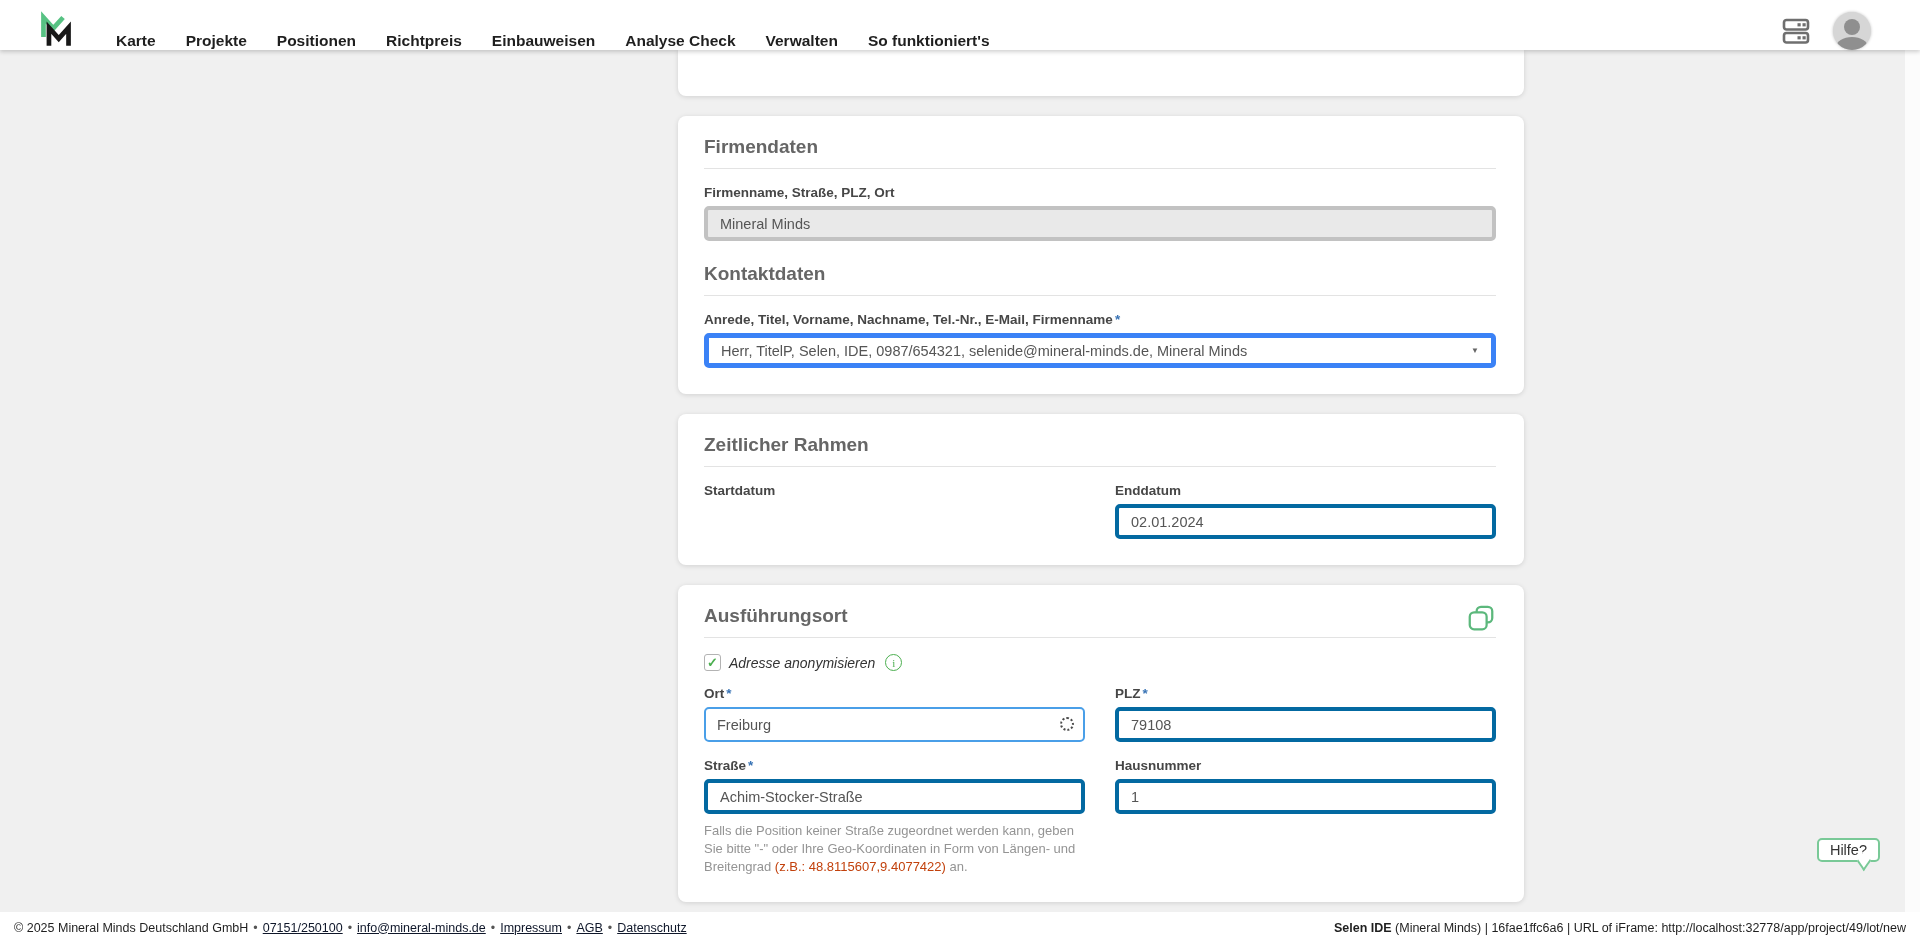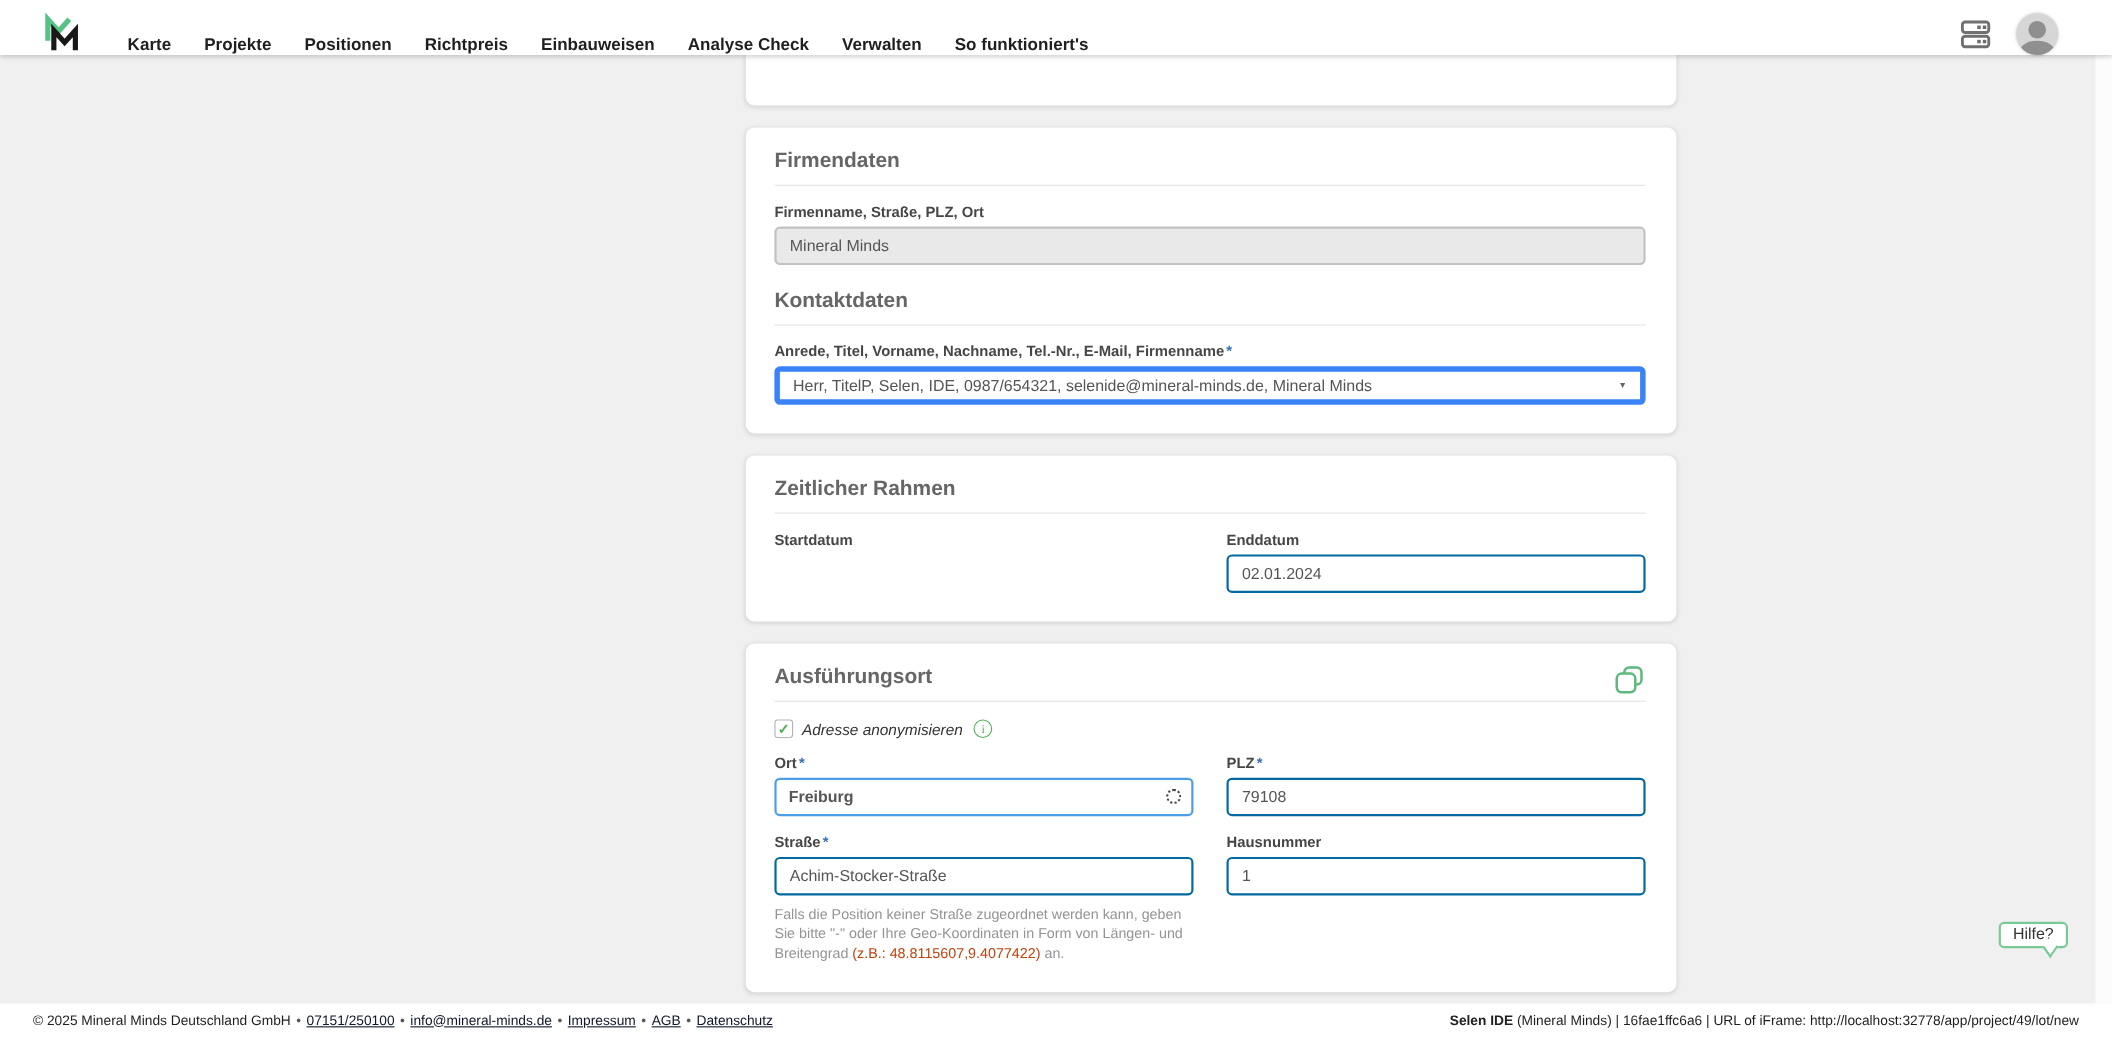--- a/index.html
+++ b/index.html
@@ -23,24 +23,24 @@
   .card { background:#fff; border-radius:8px; box-shadow:0 1px 5px rgba(0,0,0,.13); padding:20px 28px 26px 26px; margin-top:20px; }
   .card-stub { background:#fff; border-radius:0 0 8px 8px; box-shadow:0 1px 5px rgba(0,0,0,.13); height:10px; margin-top:0; }
 
   .section-title { font-size:19px; font-weight:700; color:#666; margin-bottom:10px; }
   .divider { border:none; border-top:1px solid #e3e3e3; margin-bottom:16px; }
   .section-gap { height:22px; }
 
   .field-label { font-size:13.5px; font-weight:700; color:#464646; margin-bottom:6px; }
   .req { color:#3873b5; font-weight:700; margin-left:2px; }
 
-  .tinput { width:100%; height:35px; border:2px solid #0369a1; border-radius:5px; background:#fff; padding:0 12px; font-size:14.5px; color:#555; font-family:"Liberation Sans",sans-serif; outline:none; }
+  .tinput { width:100%; height:35px; border:4px solid #0369a1; border-radius:5px; background:#fff; padding:0 12px; font-size:14.5px; color:#555; font-family:"Liberation Sans",sans-serif; outline:none; }
   .tinput:disabled, .tinput.disabled { background:#e9e9e9; border-color:#c2c2c2; color:#555; }
   .input-wrap { position:relative; }
-  .tinput.focused { border:2px solid #4a9fe8; padding:0 11px;font-weight:bold; }
+  .tinput.focused { border:2px solid #4a9fe8; padding:0 11px; }
   .spinner { position:absolute; right:11px; top:10px; width:14px; height:14px; border:2px dotted #4b4b4b; border-radius:50%; }
 
   .select-box { width:100%; height:35px; border:5px solid #3b82f6; border-radius:5px; background:#fff; padding:0 12px; font-size:14.5px; color:#555; display:flex; align-items:center; justify-content:space-between; cursor:pointer; }
   .select-caret { font-size:8px; color:#666; margin-left:10px; }
 
   .grid2 { display:grid; grid-template-columns:1fr 1fr; column-gap:30px; }
   .mt16 { margin-top:16px; }
 
   .card-header-row { display:flex; justify-content:space-between; align-items:flex-start; }
   .copy-icon { width:30px; height:30px; cursor:pointer; margin-top:-2px; }
@@ -51,21 +51,21 @@
   .info-icon { width:17px; height:17px; border:1.5px solid #4caf50; border-radius:50%; color:#4caf50; font-size:11px; display:inline-flex; align-items:center; justify-content:center; margin-left:2px; font-family:"Liberation Serif",serif; cursor:pointer; }
 
   .hint { font-size:13px; line-height:1.38; color:#949494; margin-top:8px; max-width:392px; }
   .hint .ex { color:#c2410c; }
 
   
   .help-badge { position:absolute; right:40px; top:788px; background:#fff; border:2px solid #79c997; border-radius:5px; padding:2px 11px; font-size:14.5px; color:#333; cursor:pointer; }
   .help-badge::after { content:""; position:absolute; right:8px; bottom:-7px; width:10px; height:10px; background:#fff; border-right:2px solid #79c997; border-bottom:2px solid #79c997; transform:rotate(55deg) skewX(20deg); }
 
   
-  .footer { height:31px; background:#fff; display:flex; align-items:center; justify-content:space-between; padding:0 30px; font-size:12.5px; color:#1f1f1f; }
+  .footer { height:31px; background:#fff; display:flex; align-items:center; justify-content:space-between; padding:0 14px; font-size:12.5px; color:#1f1f1f; }
   .footer-left { display:flex; align-items:center; gap:5px; white-space:nowrap; }
   .footer-link { color:#0f172a; text-decoration:underline; cursor:pointer; }
   .sep { color:#555; }
   .footer-right { white-space:nowrap; }
   .footer-right b { font-weight:700; }
 </style>
 </head>
 <body>
 
 <div class="navbar">

